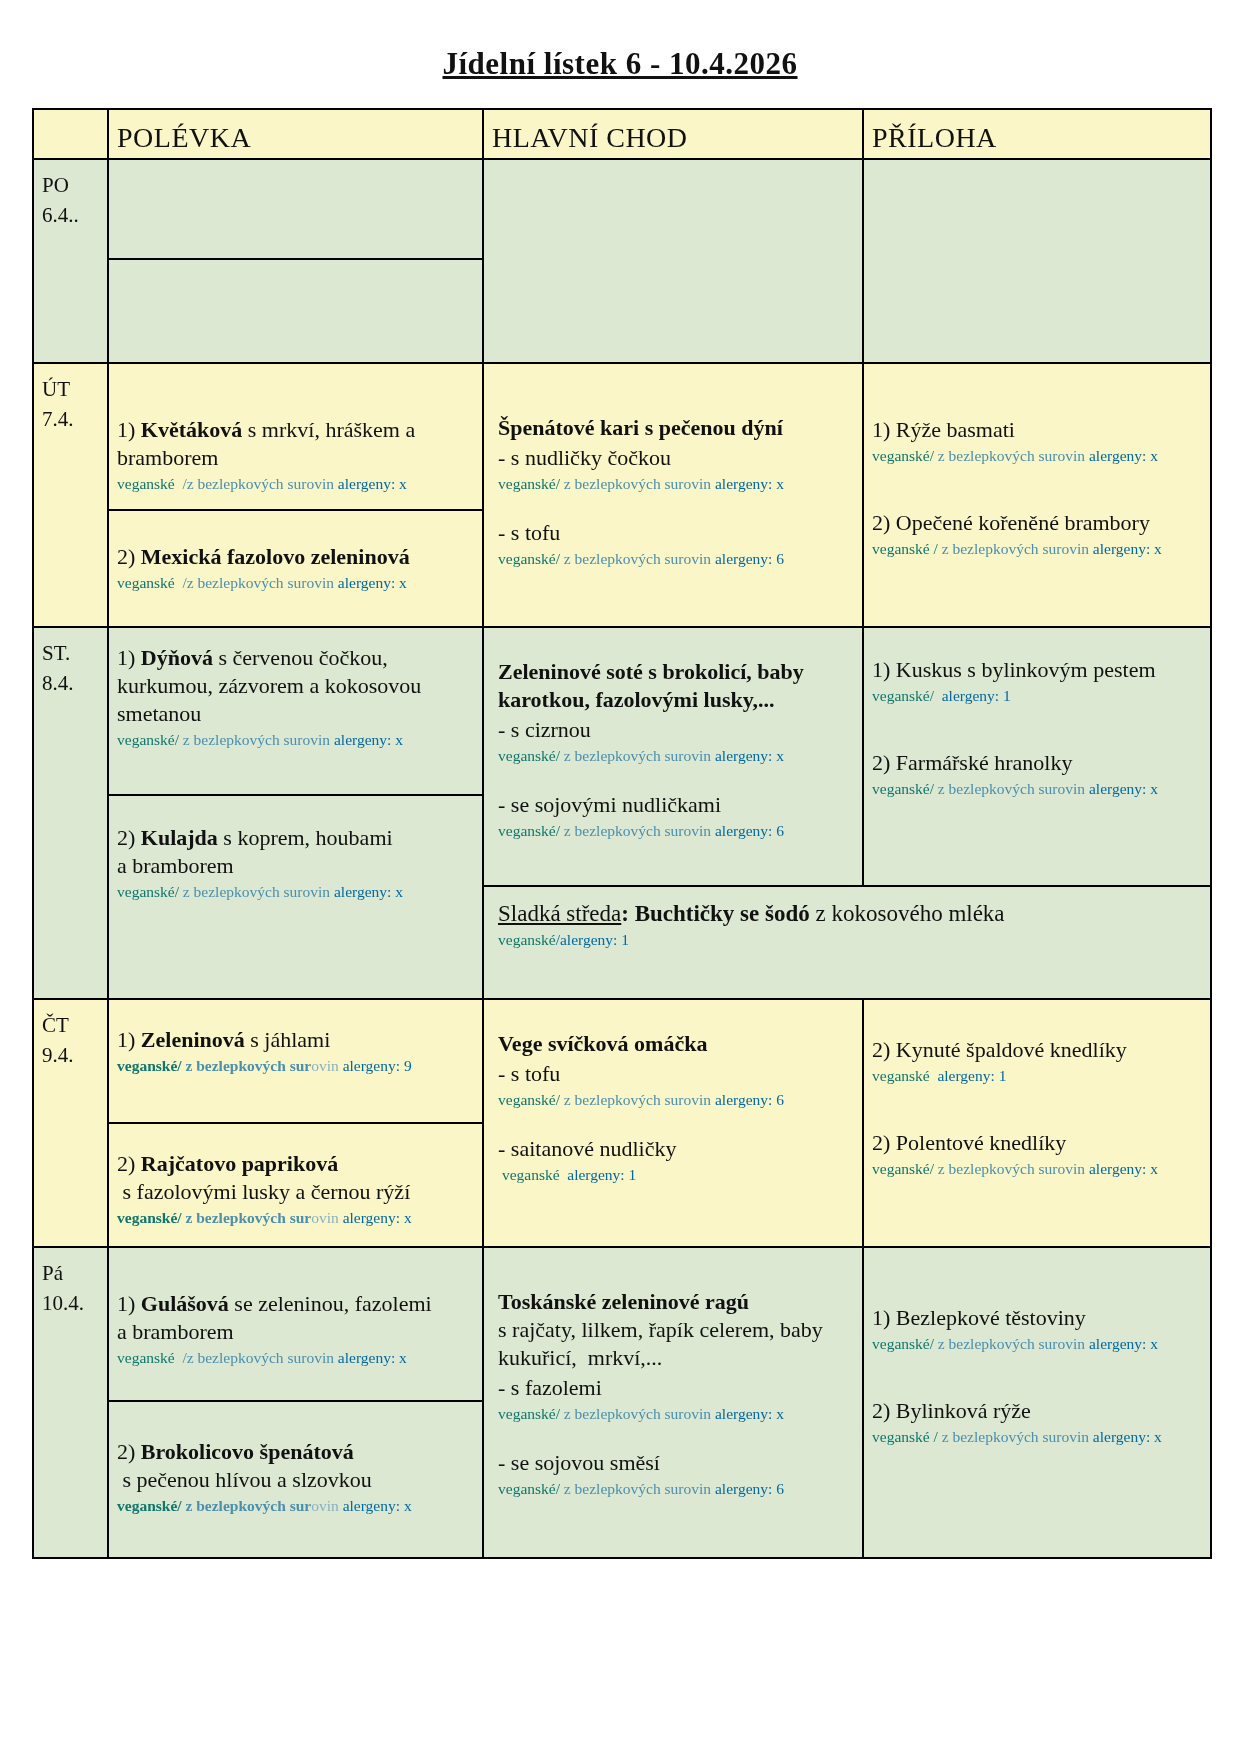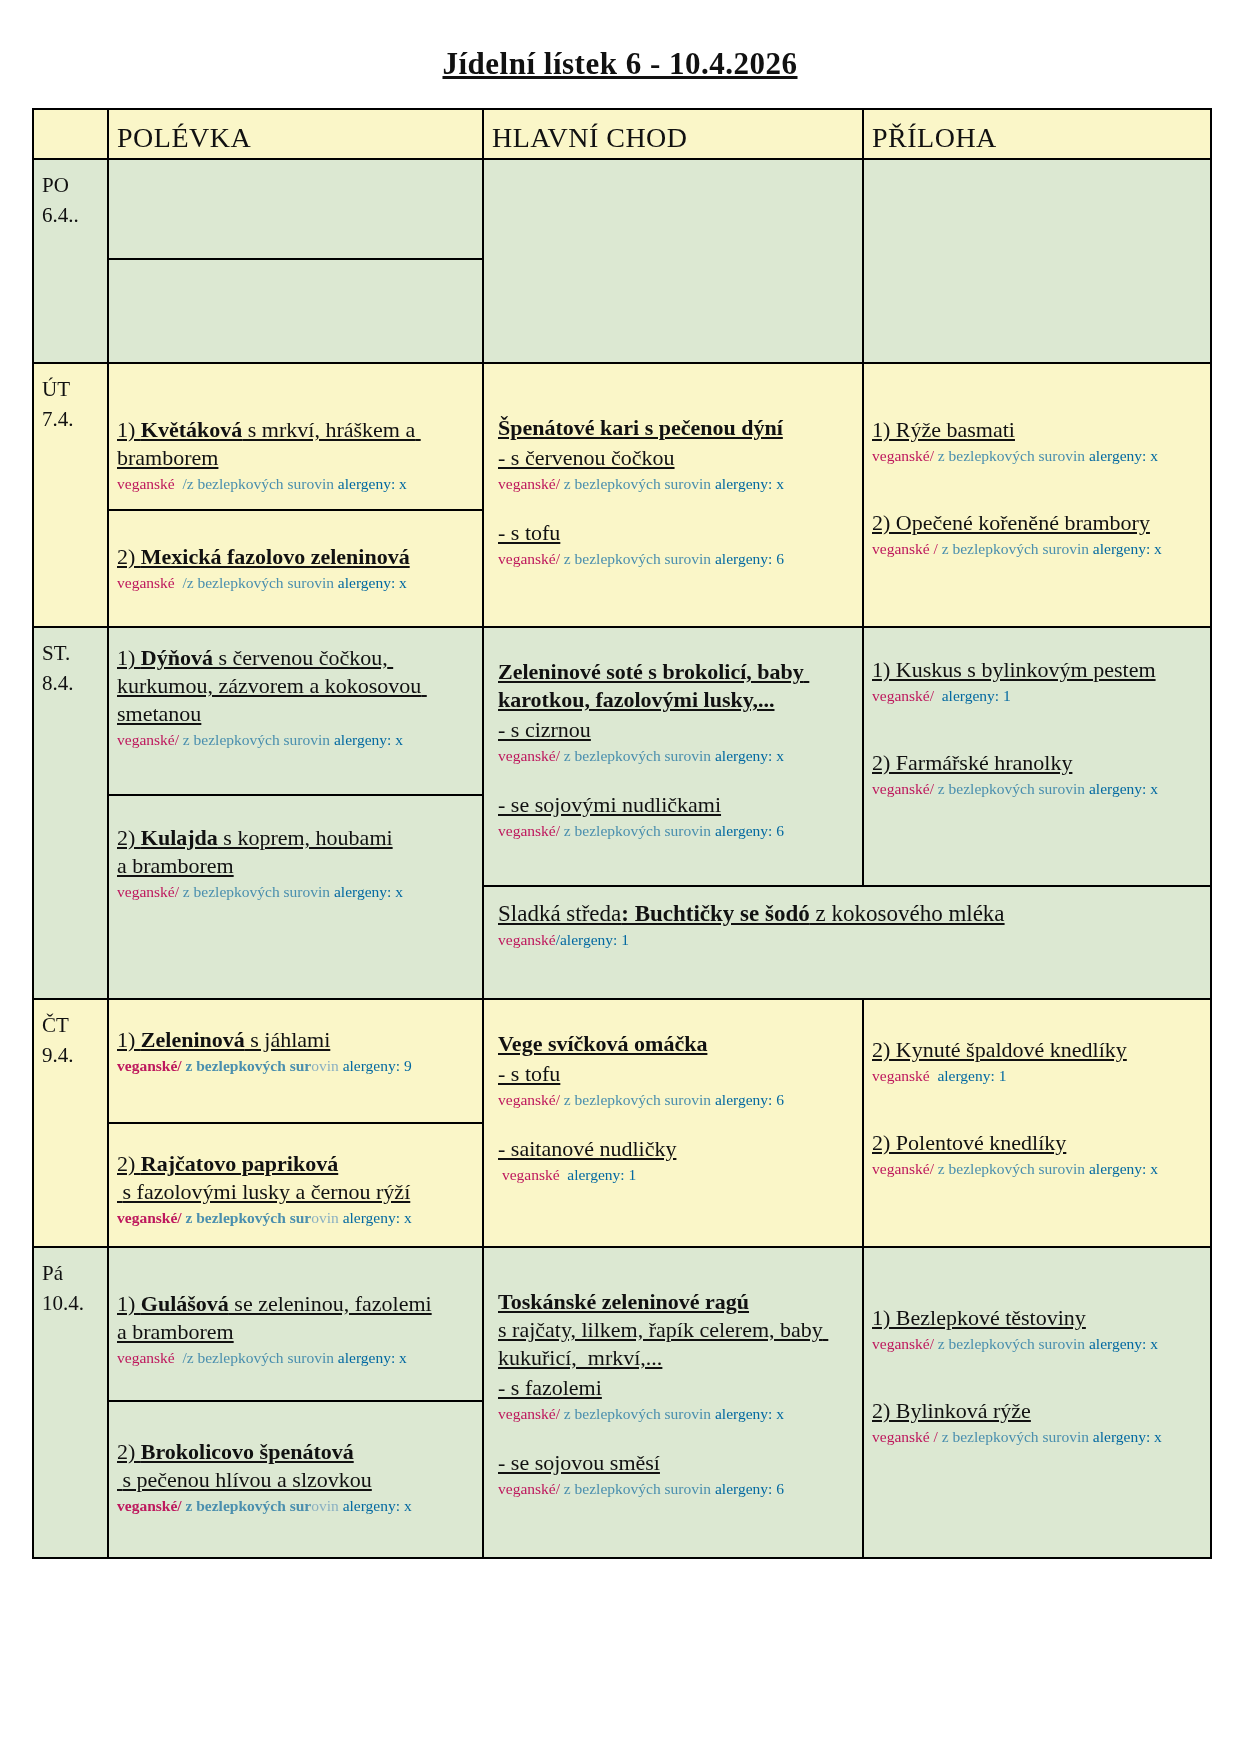--- a/index.html
+++ b/index.html
@@ -7,23 +7,23 @@
         font-family:"Liberation Serif", serif;color:#111;}
   .doc-title{position:absolute;top:46px;left:0;width:100%;text-align:center;
         font-size:31px;font-weight:bold;text-decoration:underline;letter-spacing:.5px;}
   table.menu{position:absolute;left:32px;top:108px;width:1178px;
         border-collapse:collapse;table-layout:fixed;}
   td{border:2px solid #000;vertical-align:top;overflow:hidden;padding:4px 6px 4px 8px;}
   .bg-y{background:#faf6c8;}
   .bg-g{background:#dce8d2;}
   .hdr td{font-size:28px;padding-top:12px;letter-spacing:.5px;}
   .day{font-size:21px;line-height:1.45;white-space:pre-wrap;padding-top:10px;}
-  .dish{font-size:22px;line-height:1.27;white-space:pre-wrap;text-decoration:underline;}
+  .dish{font-size:22px;line-height:1.27;white-space:pre-wrap;}
   .vegan{font-size:15.5px;line-height:1.35;margin-top:2px;white-space:pre-wrap;}
-  .vg{color:#be185d;}
+  .vg{color:#0f766e;}
   .vb{color:#4a8fae;}
   .vb2{color:#8ab0c2;}
   .vk{color:#0369a1;}
   .vbold .vg,.vbold .vb{font-weight:bold;}
   .variant{margin-top:24px;}
   .variant.first{margin-top:2px;}
   .side-item.second{margin-top:42px;}
   .u{text-decoration:underline;}
   .extra-cell{padding-top:12px;padding-left:14px;}
   .extra-line{font-size:23px;}
@@ -65,21 +65,21 @@
     <tr style="height:147px">
       <td class="bg-y day" rowspan="2">ÚT
 7.4.</td>
       <td class="bg-y" style="padding-top:52px">
         <div class="dish"><span>1) </span><b>Květáková</b><span> s mrkví, hráškem a bramborem</span></div>
         <div class="vegan"><span class="vg">veganské </span><span class="vb"> /z bezlepkových surovin</span><span class="vk"> alergeny: x</span></div>
       </td>
       <td class="bg-y" rowspan="2" style="padding-top:50px;padding-left:14px">
         <div class="dish"><b>Špenátové kari s pečenou dýní</b></div>
         <div class="variant first">
-          <div class="dish">- s červenou čočkou</div>
+          <div class="dish">- s nudličky čočkou</div>
           <div class="vegan"><span class="vg">veganské/</span><span class="vb"> z bezlepkových surovin</span><span class="vk"> alergeny: x</span></div>
         </div>
         <div class="variant">
           <div class="dish">- s tofu</div>
           <div class="vegan"><span class="vg">veganské/</span><span class="vb"> z bezlepkových surovin</span><span class="vk"> alergeny: 6</span></div>
         </div>
       </td>
       <td class="bg-y" rowspan="2" style="padding-top:52px">
         <div class="side-item">
           <div class="dish">1) Rýže basmati</div>

